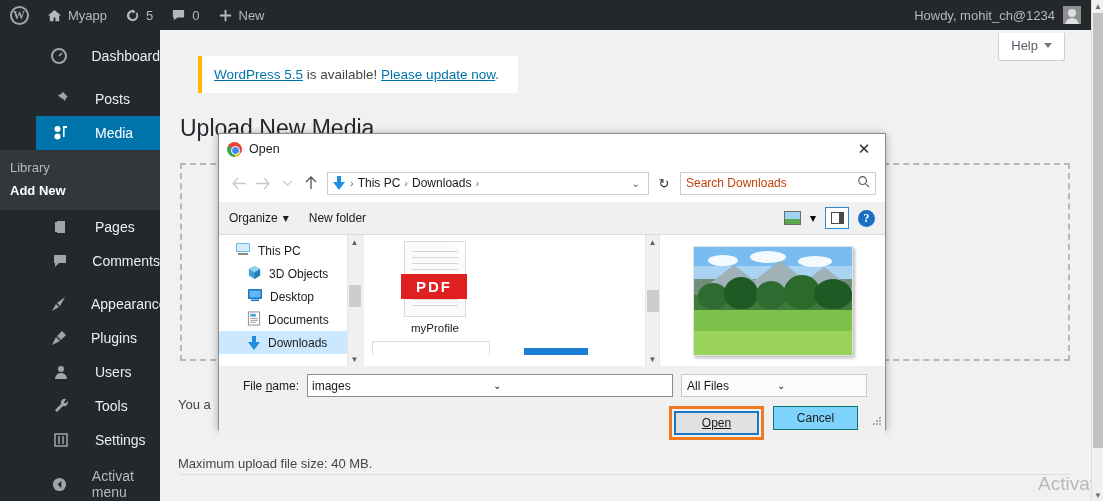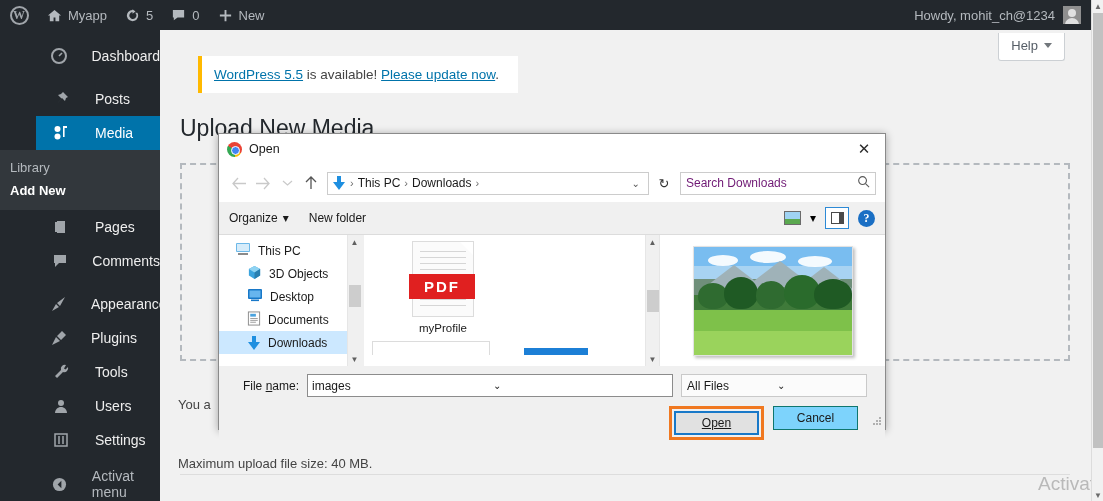--- a/index.html
+++ b/index.html
@@ -122,21 +122,21 @@
   .dl-ico::before { content:""; position:absolute;left:5px;top:0;width:4px;height:7px;background:#1e8fe0; }
   .dl-ico::after { content:""; position:absolute;left:1px;top:6px;border-left:6px solid transparent;border-right:6px solid transparent;border-top:8px solid #1e8fe0; }
   .crumb { color: #1a1a1a; white-space: nowrap; }
   .crumb-sep { color: #6d6d6d; font-size: 11px; }
   .crumb-caret { margin-left:auto; color:#555; font-size:10px; padding: 0 4px; }
   .refresh { width: 20px; text-align:center; color:#333; font-size: 13px; }
   .searchbox {
     width: 196px; height: 23px; border: 1px solid #cccccc; background: #fff;
     display: flex; align-items: center; padding: 0 5px; margin-left: 4px;
   }
-  .searchbox .sph { color: #701a75; flex: 1; }
+  .searchbox .sph { color: #c2410c; flex: 1; }
 
   .dlg-toolbar {
     height: 33px; background: #f0f0f0; display: flex; align-items: center; padding: 0 10px;
     border-bottom: 1px solid #dcdcdc; gap: 20px;
   }
   .tb-item { color: #1a1a1a; display: flex; align-items: center; gap: 5px; }
   .tb-right { margin-left: auto; display: flex; align-items: center; gap: 9px; }
   .view-ico { width: 17px; height: 14px; background: linear-gradient(#9fd3f3 0 55%, #5aa84f 55% 100%); border: 1px solid #6b6b6b; }
   .pane-btn { width: 24px; height: 22px; border: 1px solid #2d8ad6; background:#fff; display:flex;align-items:center;justify-content:center; }
   .pane-gly { width: 13px; height: 12px; border: 1px solid #4a4a4a; position: relative; }
@@ -147,21 +147,21 @@
   .tree { width: 142px; background: #fff; position: relative; padding-top: 4px; }
   .tree-row { display: flex; align-items: center; gap: 7px; height: 23px; padding-left: 16px; color: #1a1a1a; }
   .tree-row.indent { padding-left: 28px; }
   .tree-row.sel { background: #cce8ff; }
   .tsb { position: absolute; right: 0; top: 0; width: 14px; height: 131px; background: #f0f0f0; border-left: 1px solid #e6e6e6; }
   .tsb-arr { height: 14px; display:flex;align-items:center;justify-content:center;font-size:8px;color:#606060; }
   .tsb-thumb { position:absolute; left:1px; top:50px; width: 12px; height: 22px; background: #cdcdcd; }
   .tree-split { width: 3px; background: #f0f0f0; }
 
   .files { flex: 1; position: relative; background: #fff; overflow: hidden; }
-  .filegrid { display: flex; padding: 6px 20px; gap: 7px; }
+  .filegrid { display: flex; padding: 6px 12px; gap: 7px; }
   .fileitem { width: 118px; text-align: center; }
   .fthumb { height: 76px; display: flex; align-items: flex-end; justify-content: center; }
   .fname { font-size: 11.5px; color: #1a1a1a; line-height: 14px; margin-top: 4px; word-wrap: break-word; }
   .pdf-ico { width: 62px; height: 76px; background: #fbfbfb; border: 1px solid #dcdcdc; position: relative; }
   .pdf-ico .lines { position:absolute; left:7px; top:9px; right:7px; }
   .pdf-ico .lines i { display:block; height:1px; background:#d6d6d6; margin-bottom:5px; }
   .pdf-ico .fold { position:absolute; right:0; top:0; border-left:13px solid transparent; border-top:13px solid #fff; }
   .pdf-band { position:absolute; left:-4px; top:32px; width: 66px; height: 25px; background: #e02020; color:#fff;
     font-size: 15px; font-weight: bold; letter-spacing: 2px; display:flex;align-items:center;justify-content:center; }
   .node-ico { width: 76px; height: 74px; border: 1px solid #dcdcdc; background:#fff; position: relative; }
@@ -322,34 +322,34 @@
             <path fill="currentColor" d="M11 1l-5 5 4 4 5-5zM5 7l-4 8 8-4z"></path>
           </svg>
       </span>
       <span>Plugins</span>
       <span class="badge">1</span>
     </div>
 
     <div class="menu-item">
       <span class="mi-ico">
         <svg width="16" height="16" viewBox="0 0 16 16">
-            <path fill="currentColor" d="M13 1a4 4 0 00-5 5l-6 6 2 2 6-6a4 4 0 005-5l-2.5 2.5L11 4.5z"></path>
-          </svg>
-      </span>
-      <span>Tools</span>
-    </div>
-
-    <div class="menu-item">
-      <span class="mi-ico">
-        <svg width="16" height="16" viewBox="0 0 16 16">
             <circle cx="8" cy="5" r="3" fill="currentColor"></circle>
             <path fill="currentColor" d="M2 15c0-3.3 2.7-6 6-6s6 2.7 6 6z"></path>
           </svg>
       </span>
       <span>Users</span>
+    </div>
+
+    <div class="menu-item">
+      <span class="mi-ico">
+        <svg width="16" height="16" viewBox="0 0 16 16">
+            <path fill="currentColor" d="M13 1a4 4 0 00-5 5l-6 6 2 2 6-6a4 4 0 005-5l-2.5 2.5L11 4.5z"></path>
+          </svg>
+      </span>
+      <span>Tools</span>
     </div>
 
     <div class="menu-item">
       <span class="mi-ico">
         <svg width="16" height="16" viewBox="0 0 16 16">
             <rect x="2" y="2" width="12" height="12" fill="none" stroke="currentColor" stroke-width="1.5"></rect>
             <path stroke="currentColor" stroke-width="1.5" d="M6 4v8M10 4v8"></path>
           </svg>
       </span>
       <span>Settings</span>

